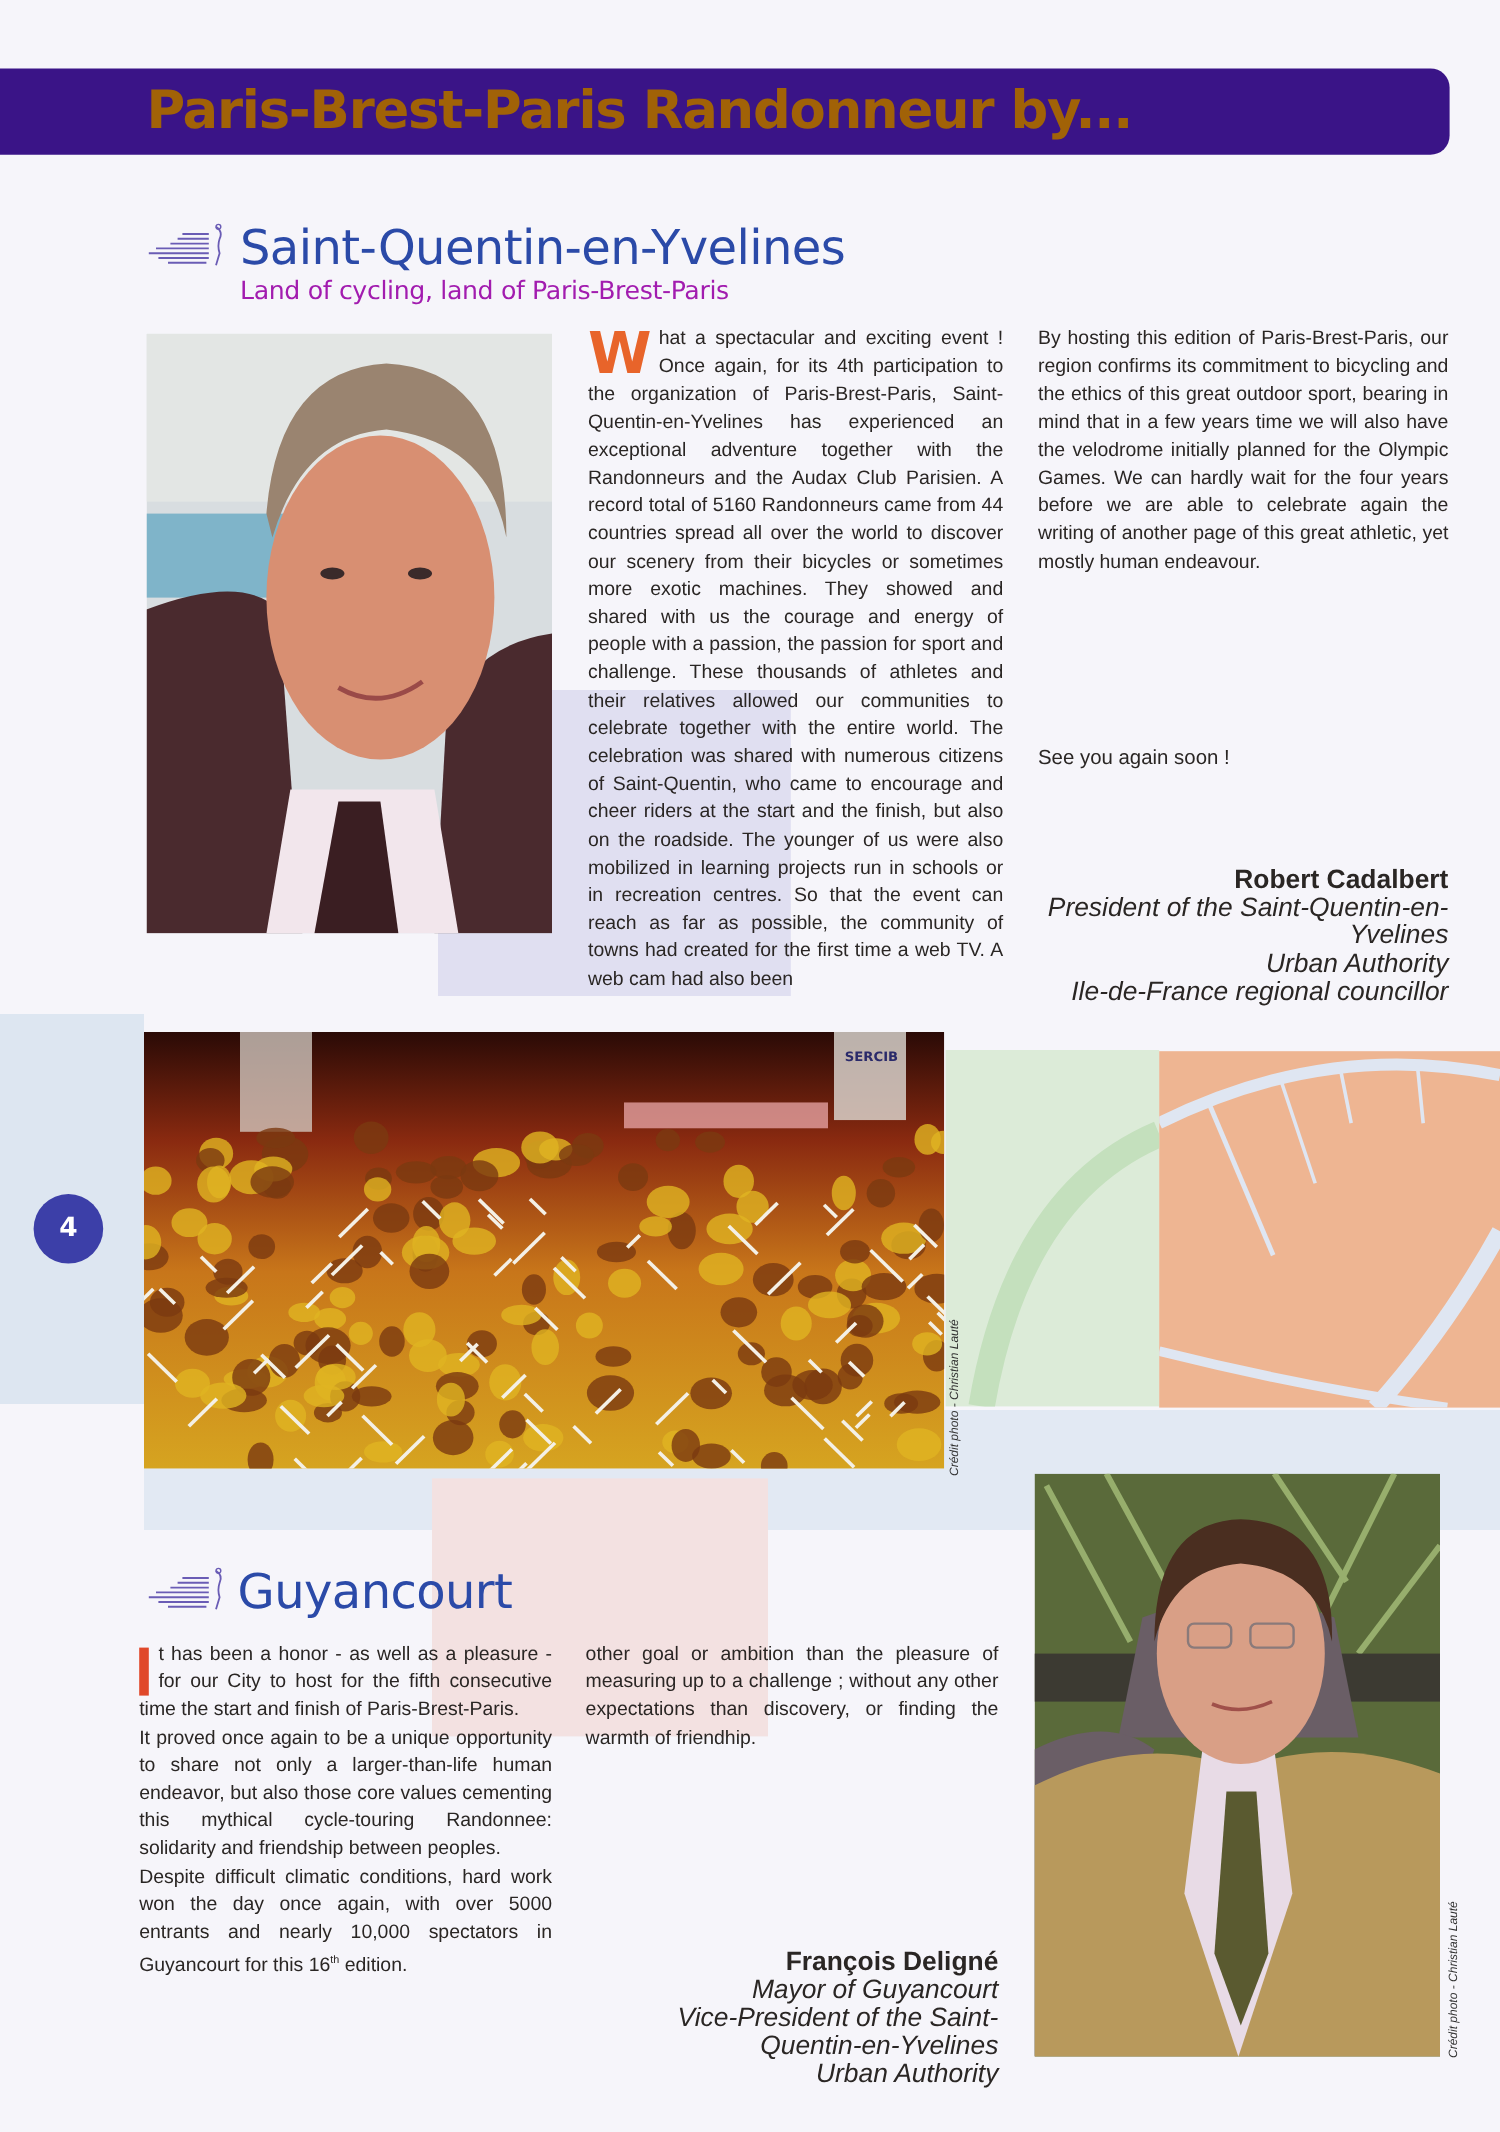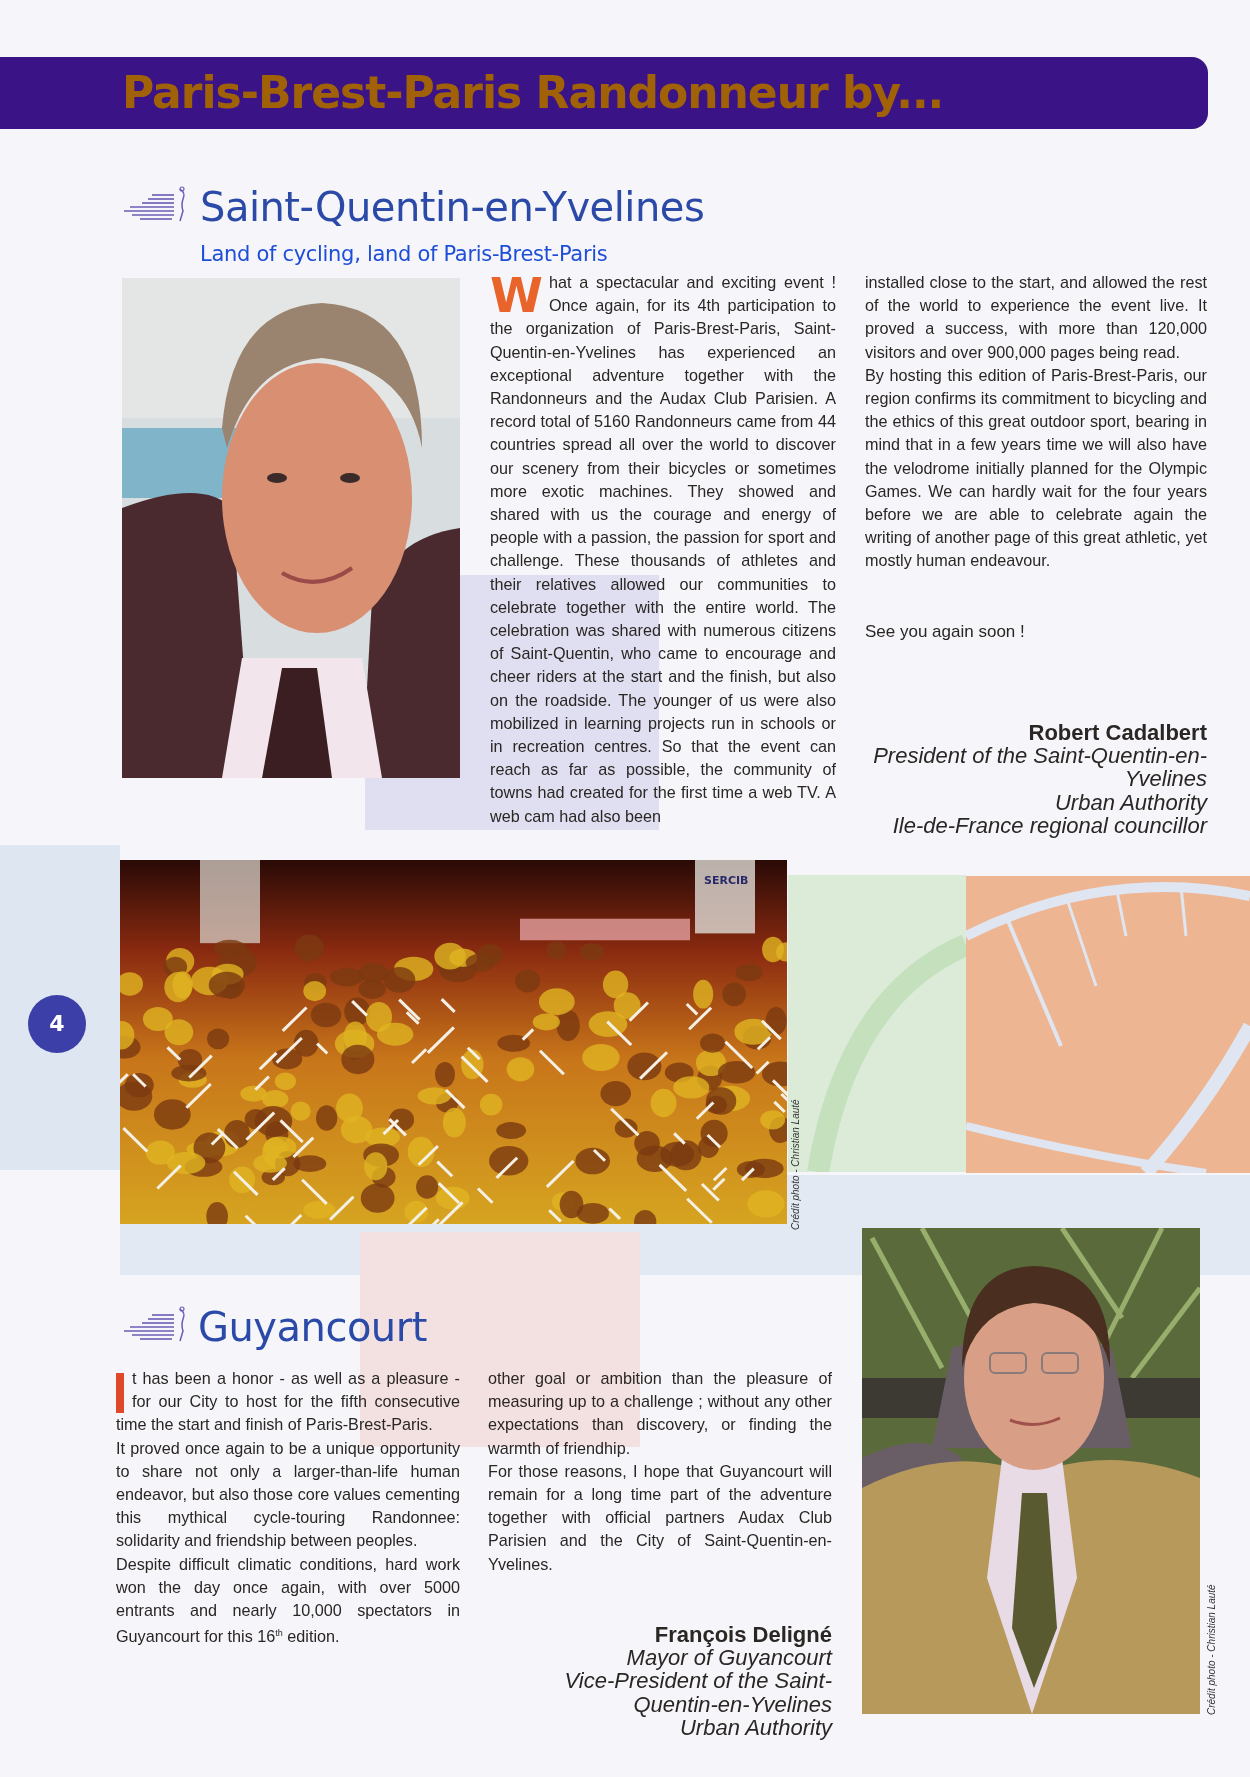--- a/index.html
+++ b/index.html
@@ -29,22 +29,22 @@
     letter-spacing: -1px; line-height: 66px;
   }
 
   
   .logo { width: 80px; height: 38px; }
   .section-title {
     color: #2b4aa8; font-family: "DejaVu Sans", sans-serif; font-weight: normal;
     font-size: 40px; letter-spacing: -0.5px; line-height: 40px;
   }
   .section-subtitle {
-    color: #1d4ed8; font-family: "DejaVu Sans", sans-serif;
-    font-size: 21px; line-height: 26px; letter-spacing: -0.3px; margin-top: 12px;
+    color: #a21caf; font-family: "DejaVu Sans", sans-serif;
+    font-size: 21px; line-height: 26px; letter-spacing: -0.3px;
   }
 
   
   .photo { overflow: hidden; }
   .photo svg { display: block; width: 100%; height: 100%; }
 
   
   .col {
     font-size: 16.2px; line-height: 23.2px; text-align: justify;
     hyphens: manual;
@@ -129,21 +129,20 @@
     <path d="M160 295 Q195 315 230 290" stroke="#9a4a48" stroke-width="4" fill="none"></path>
   </svg>
 </div>
 
 <div class="abs col" style="left:490px;top:271px;width:346px">
   <span class="dropcap-w">W</span>
   <span>hat a spectacular and exciting event ! Once again, for its 4th participation to the orga­nization of Paris-Brest-Paris, Saint-Quentin-en-Yvelines has experienced an exceptional adven­ture together with the Randonneurs and the Audax Club Parisien. A record total of 5160 Randonneurs came from 44 countries spread all over the world to discover our scenery from their bicycles or sometimes more exotic machines. They showed and shared with us the courage and energy of people with a passion, the passion for sport and challenge. These thousands of athletes and their relatives allowed our communities to celebrate together with the entire world. The celebration was shared with numerous citizens of Saint-Quentin, who came to encourage and cheer riders at the start and the finish, but also on the road­side. The younger of us were also mobilized in learning projects run in schools or in recreation centres. So that the event can reach as far as pos­sible, the community of towns had created for the first time a web TV. A web cam had also been</span>
 </div>
 
 <div class="abs col" style="left:865px;top:271px;width:342px">
-  <p>installed close to the start, and allowed the rest of the world to experience the event live. It proved a success, with more than 120,000 visitors and over 900,000 pages being read.</p>
   <p>By hosting this edition of Paris-Brest-Paris, our region confirms its commitment to bicycling and the ethics of this great outdoor sport, bearing in mind that in a few years time we will also have the velodrome initially planned for the Olympic Games. We can hardly wait for the four years before we are able to celebrate again the writing of another page of this great athletic, yet mostly human endeavour.</p>
 </div>
 <div class="abs" style="left:865px;top:622px;font-size:17px">See you again soon !</div>
 
 <div class="abs sign" style="left:865px;top:721px;width:342px">
   <div class="name">Robert Cadalbert</div>
   <div class="role">President of the Saint-Quentin-en-Yvelines</div>
   <div class="role">Urban Authority</div>
   <div class="role">Ile-de-France regional councillor</div>
 </div>
@@ -398,21 +397,20 @@
 
 <div class="abs col" style="left:116px;top:1367px;width:344px">
   <span class="dropcap-i"></span>
   <p>t has been a honor - as well as a pleasure - for our City to host for the fifth consecutive time the start and finish of Paris-Brest-Paris.</p>
   <p>It proved once again to be a unique opportunity to share not only a larger-than-life human endea­vor, but also those core values  cementing this mythical cycle-touring Randonnee: solidarity and friendship between peoples.</p>
   <p><span>Despite difficult climatic conditions, hard work won the day once again, with over 5000 entrants and nearly 10,000 spectators in Guyancourt for this 16</span><sup style="font-size:9px">th</sup><span> edition.</span></p>
 </div>
 
 <div class="abs col" style="left:488px;top:1367px;width:344px">
   <p>other goal or ambition than the pleasure of mea­suring up to a challenge ; without any other expec­tations than discovery, or finding the warmth of friendhip.</p>
-  <p>For those reasons, I hope that Guyancourt will remain for a long time part of the adventure toge­ther with official partners Audax Club Parisien and the City of Saint-Quentin-en-Yvelines.</p>
 </div>
 
 <div class="abs sign" style="left:488px;top:1623px;width:344px">
   <div class="name">François Deligné</div>
   <div class="role">Mayor of Guyancourt</div>
   <div class="role">Vice-President of the Saint-Quentin-en-Yvelines</div>
   <div class="role">Urban Authority</div>
 </div>
 
 <div class="abs photo" style="left:862px;top:1228px;width:338px;height:486px">

